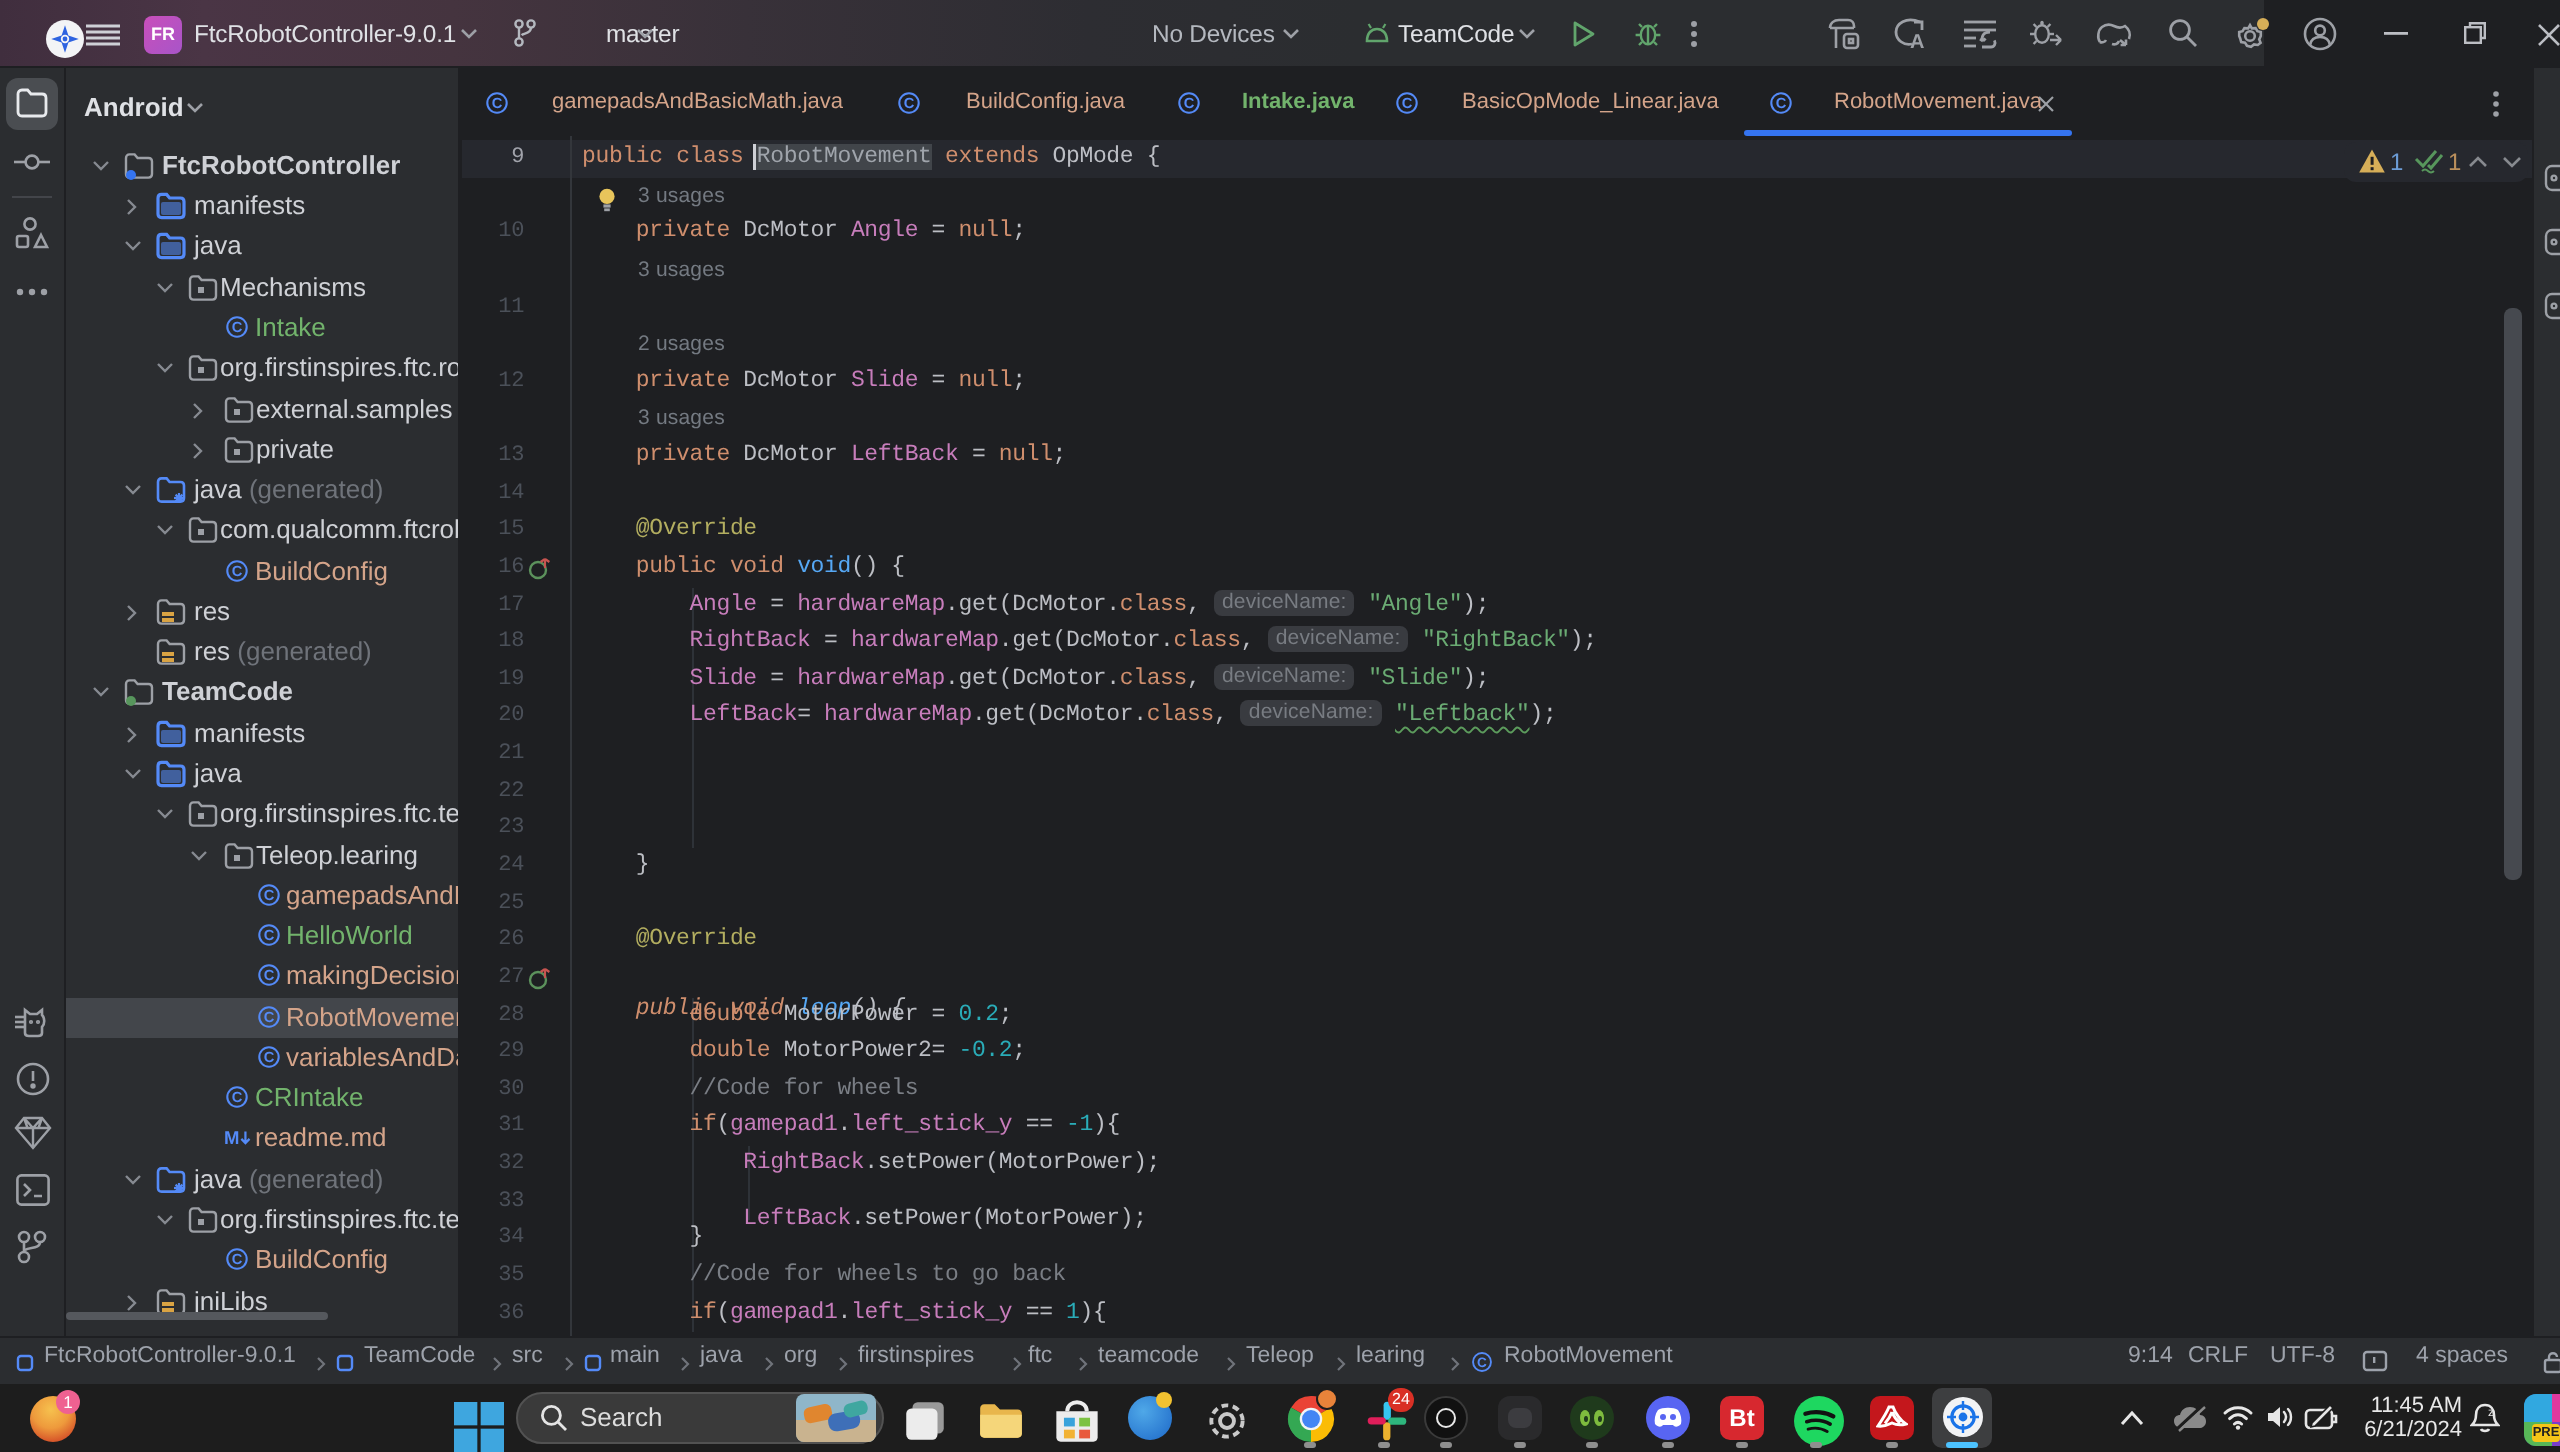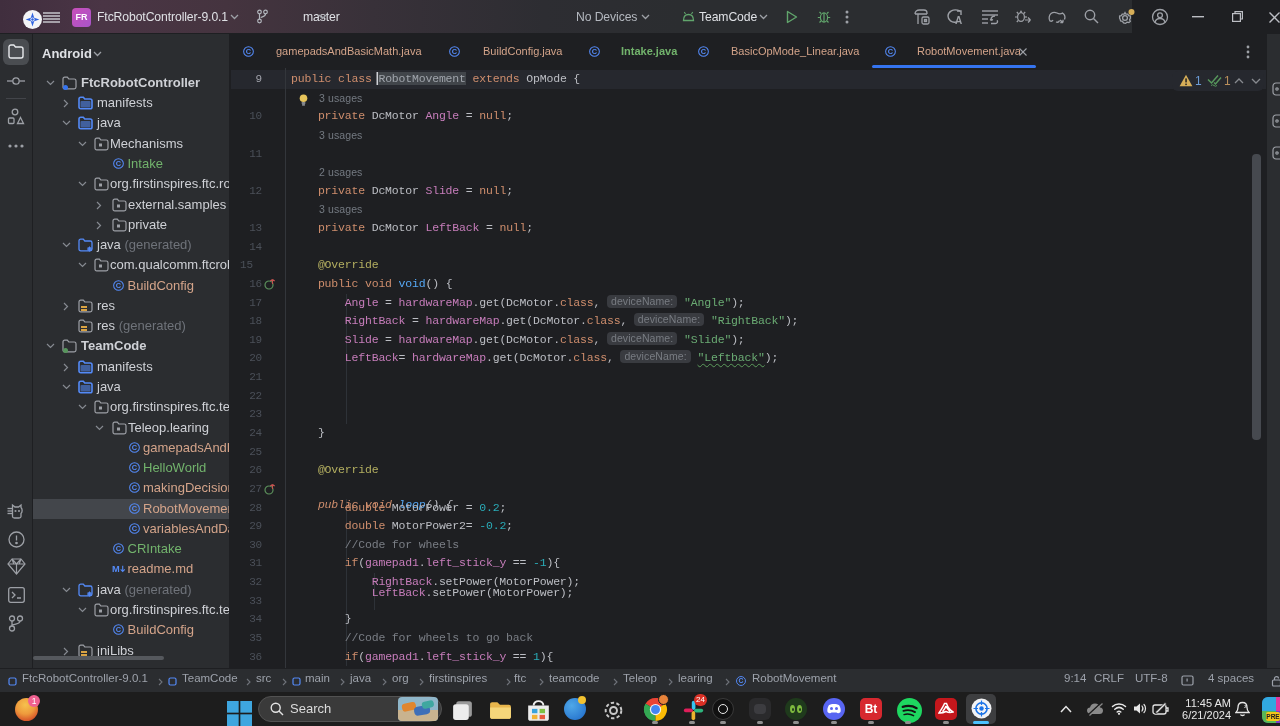--- a/index.html
+++ b/index.html
@@ -529,21 +529,21 @@
 <div class="crow" style="top:73.3px;"><span class="code">    <span class="kw">private</span> DcMotor <span class="fld">Angle</span> = <span class="kw">null</span>;</span></div>
 <div class="usage" style="top:91.9px;">3 usages</div>
 <div class="lnum" style="top:110.5px;color:#4B5059;">11</div>
 <div class="usage" style="top:129.2px;">2 usages</div>
 <div class="lnum" style="top:147.8px;color:#4B5059;">12</div>
 <div class="crow" style="top:147.8px;"><span class="code">    <span class="kw">private</span> DcMotor <span class="fld">Slide</span> = <span class="kw">null</span>;</span></div>
 <div class="usage" style="top:166.4px;">3 usages</div>
 <div class="lnum" style="top:185.0px;color:#4B5059;">13</div>
 <div class="crow" style="top:185.0px;"><span class="code">    <span class="kw">private</span> DcMotor <span class="fld">LeftBack</span> = <span class="kw">null</span>;</span></div>
 <div class="lnum" style="top:203.7px;color:#4B5059;">14</div>
-<div class="lnum" style="top:222.3px;color:#4B5059;text-align:center;">15</div>
+<div class="lnum" style="top:222.3px;color:#4B5059;">15</div>
 <div class="crow" style="top:222.3px;"><span class="code">    <span class="ann">@Override</span></span></div>
 <div class="lnum" style="top:240.9px;color:#4B5059;">16</div>
 <div class="crow" style="top:240.9px;"><span class="code">    <span class="kw">public</span> <span class="kw">void</span> <span class="mth">void</span>() {</span></div>
 <div class="lnum" style="top:259.6px;color:#4B5059;">17</div>
 <div class="crow" style="top:259.6px;"><span class="code">        <span class="fld">Angle</span> = <span class="fld">hardwareMap</span>.get(DcMotor.<span class="kw">class</span>, <span class="inlay">deviceName:</span> <span class="str">"Angle"</span>);</span></div>
 <div class="lnum" style="top:278.2px;color:#4B5059;">18</div>
 <div class="crow" style="top:278.2px;"><span class="code">        <span class="fld">RightBack</span> = <span class="fld">hardwareMap</span>.get(DcMotor.<span class="kw">class</span>, <span class="inlay">deviceName:</span> <span class="str">"RightBack"</span>);</span></div>
 <div class="lnum" style="top:296.8px;color:#4B5059;">19</div>
 <div class="crow" style="top:296.8px;"><span class="code">        <span class="fld">Slide</span> = <span class="fld">hardwareMap</span>.get(DcMotor.<span class="kw">class</span>, <span class="inlay">deviceName:</span> <span class="str">"Slide"</span>);</span></div>
 <div class="lnum" style="top:315.4px;color:#4B5059;">20</div>
@@ -562,21 +562,21 @@
 <div class="crow" style="top:464.5px;"><span class="code">        <span class="kw">double</span> MotorPower = <span class="num">0.2</span>;</span></div>
 <div class="lnum" style="top:483.1px;color:#4B5059;">29</div>
 <div class="crow" style="top:483.1px;"><span class="code">        <span class="kw">double</span> MotorPower2= <span class="num">-0.2</span>;</span></div>
 <div class="lnum" style="top:501.8px;color:#4B5059;">30</div>
 <div class="crow" style="top:501.8px;text-align:right;"><span class="code">        <span class="cmt">//Code for wheels</span></span></div>
 <div class="lnum" style="top:520.4px;color:#4B5059;">31</div>
 <div class="crow" style="top:520.4px;"><span class="code">        <span class="kw">if</span>(<span class="fld">gamepad1</span>.<span class="fld">left_stick_y</span> == <span class="num">-1</span>){</span></div>
 <div class="lnum" style="top:539.0px;color:#4B5059;">32</div>
 <div class="crow" style="top:539.0px;"><span class="code">            <span class="fld">RightBack</span>.setPower(MotorPower);</span></div>
 <div class="lnum" style="top:557.6px;color:#4B5059;">33</div>
-<div class="crow" style="top:550px;"><span class="code">            <span class="fld">LeftBack</span>.setPower(MotorPower);</span></div>
+<div class="crow" style="top:567px;"><span class="code">            <span class="fld">LeftBack</span>.setPower(MotorPower);</span></div>
 <div class="lnum" style="top:576.3px;color:#4B5059;">34</div>
 <div class="crow" style="top:576.3px;"><span class="code">        }</span></div>
 <div class="lnum" style="top:594.9px;color:#4B5059;">35</div>
 <div class="crow" style="top:594.9px;"><span class="code">        <span class="cmt">//Code for wheels to go back</span></span></div>
 <div class="lnum" style="top:613.5px;color:#4B5059;">36</div>
 <div class="crow" style="top:613.5px;"><span class="code">        <span class="kw">if</span>(<span class="fld">gamepad1</span>.<span class="fld">left_stick_y</span> == <span class="num">1</span>){</span></div>
 <svg class="abs" style="left:33px;top:243.9px" width="12" height="12" viewBox="0 0 12 12">
         <circle cx="5" cy="7" r="4" fill="none" stroke="#5C915C" stroke-width="1.2"></circle>
         <path d="M8.5 6 L8.5 1.5 M8.5 1.5 L6.3 3 M8.5 1.5 L10.7 3" stroke="#C75450" stroke-width="1.1" fill="none"></path>
       </svg>

